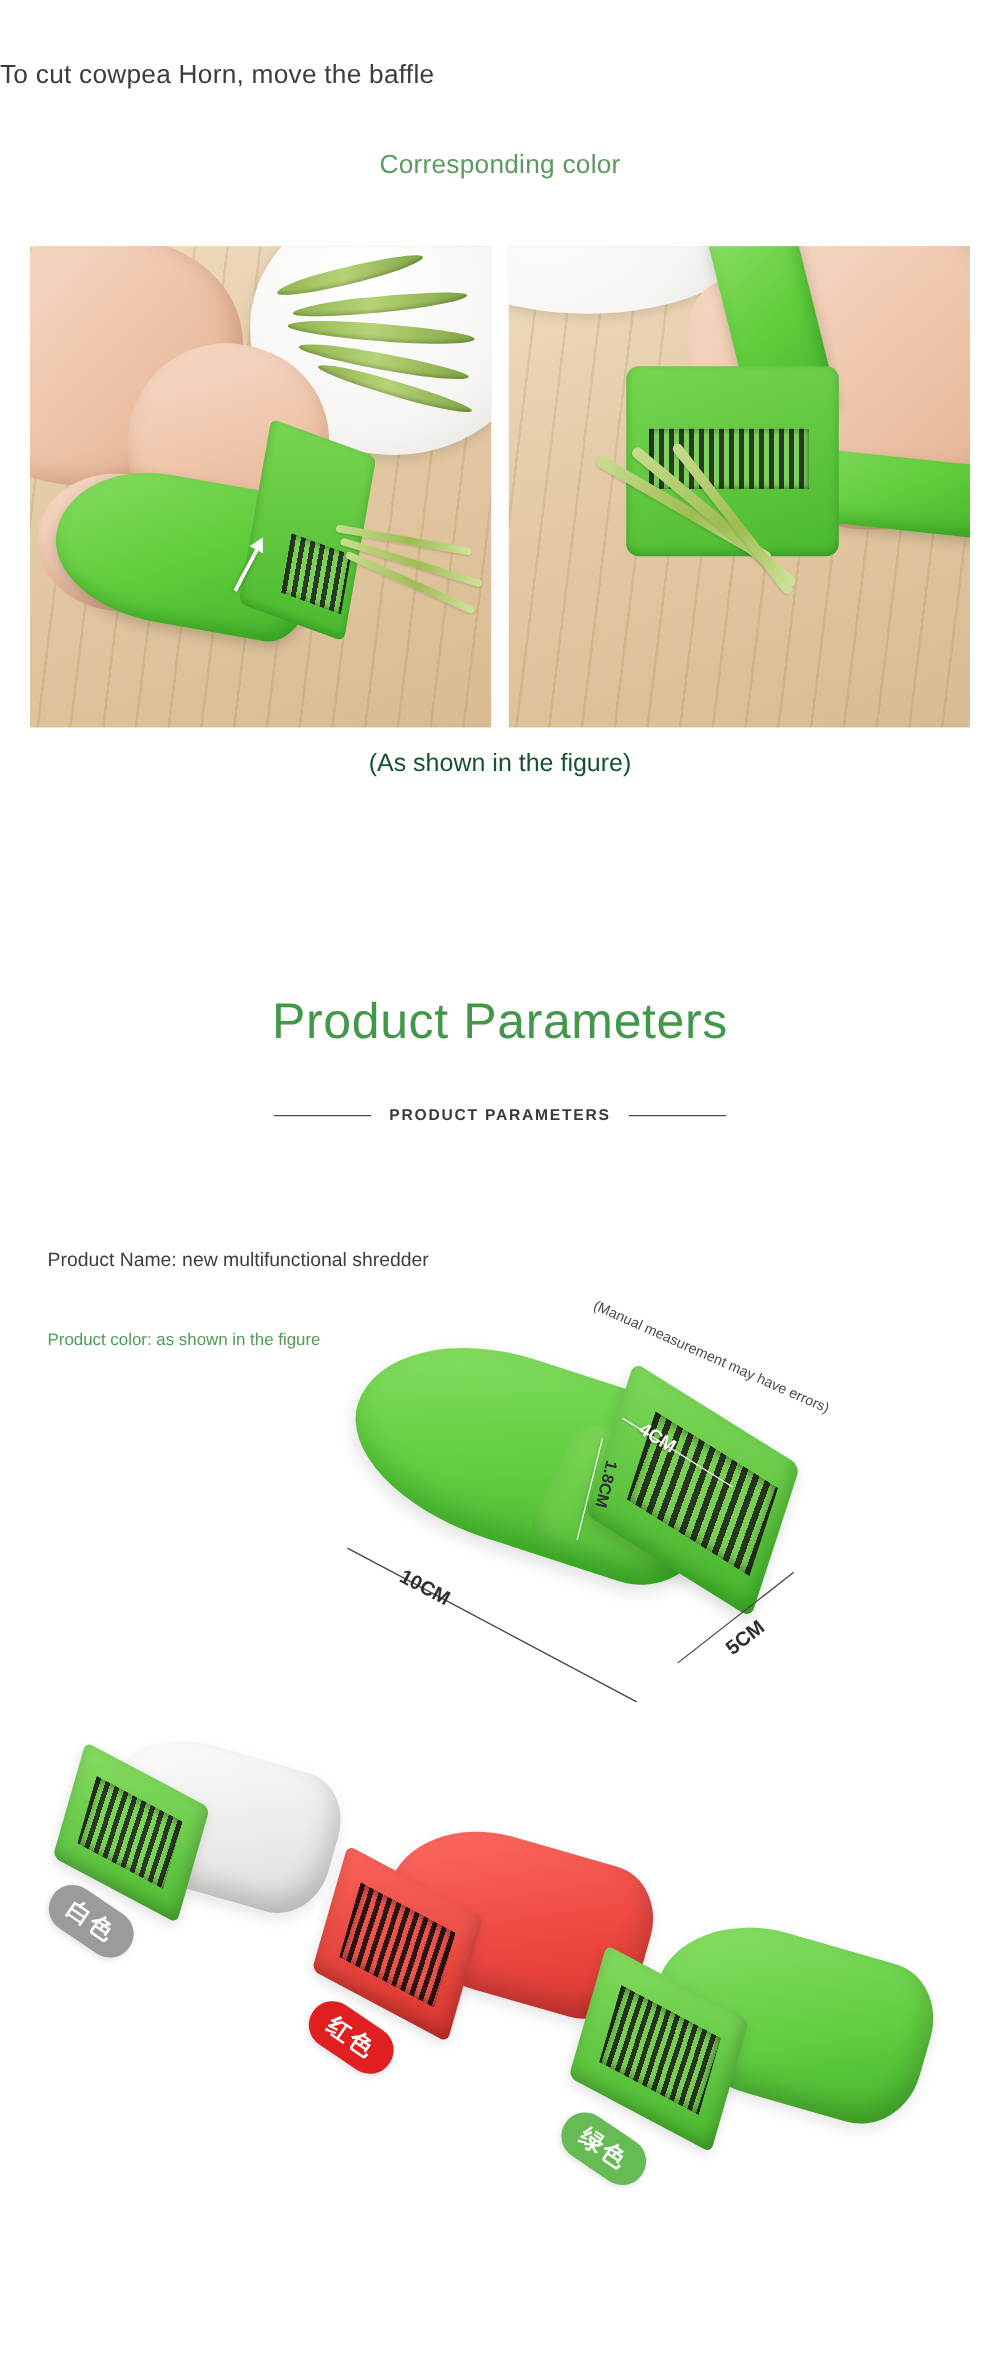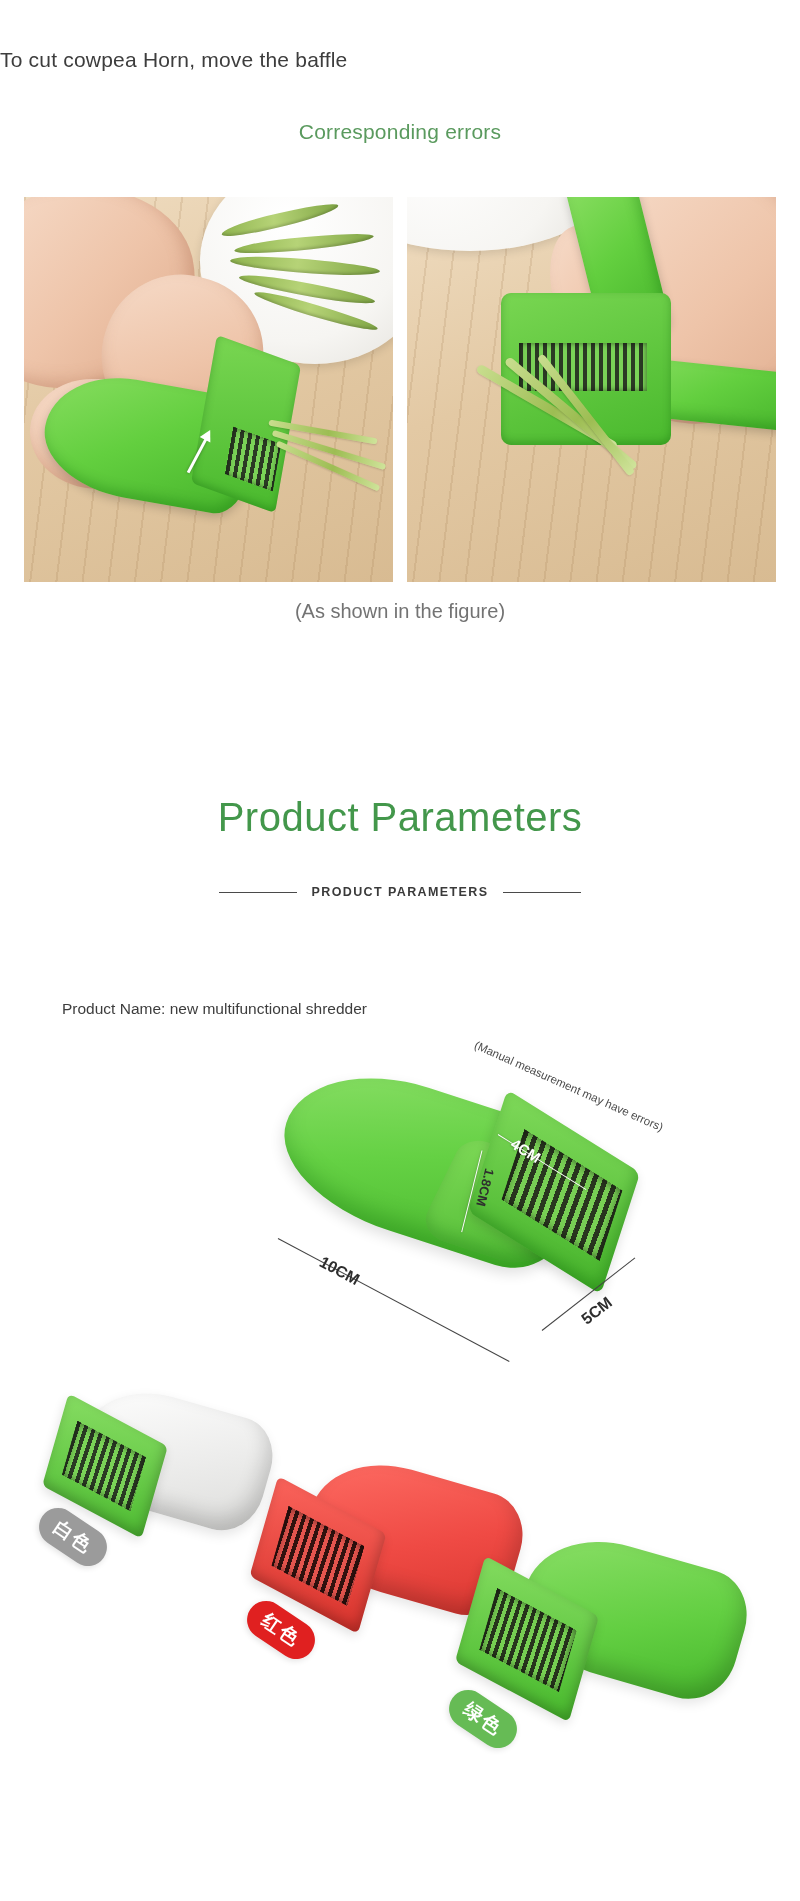--- a/index.html
+++ b/index.html
@@ -111,21 +111,21 @@
     border-bottom: 11px solid #ffffff;
   }
 
   
   .figure-caption {
     position: absolute;
     left: 0; top: 600px;
     width: 800px;
     text-align: center;
     font-size: 20px;
-    color: #737373;
+    color: #14532d;
   }
 
   
   .section-title {
     position: absolute;
     left: 0; top: 795px;
     width: 800px;
     text-align: center;
     font-size: 40px;
     color: #43974b;
@@ -146,21 +146,21 @@
   }
   .section-sub .sub-text {
     font-size: 12.5px;
     letter-spacing: 1.4px;
     color: #3a3a3a;
     font-weight: bold;
     white-space: nowrap;
   }
 
   
-  .specs { position: absolute; left: 38px; top: 1000px; width: 430px; margin-left: 24px; }
+  .specs { position: absolute; left: 38px; top: 1000px; width: 430px; }
   .spec-line { font-size: 15.5px; color: #3d3d3d; margin-bottom: 46px; }
   .spec-line.green { color: #4e9c56; font-size: 13.5px; margin-bottom: 40px; }
   .spec-line.big-green { color: #46a152; font-size: 21px; margin-bottom: 0; }
 
   
   .hero { position: absolute; left: 270px; top: 1030px; width: 530px; height: 420px; }
   .hero-note {
     position: absolute;
     left: 208px; top: 8px;
     width: 230px;
@@ -250,21 +250,21 @@
     letter-spacing: 2px;
     white-space: nowrap;
     font-family: "DejaVu Sans", sans-serif;
     box-shadow: 0 2px 6px rgba(0,0,0,.12);
   }
 </style>
 </head>
 <body>
 
 <div class="headline">To cut cowpea Horn, move the baffle</div>
-<div class="subheadline">Corresponding errors</div>
+<div class="subheadline">Corresponding color</div>
 
 <div class="photo-row">
 
   <div class="photo">
     <div class="board"></div>
     <div class="plate" style="left:176px;top:-38px;width:230px;height:205px;"></div>
     <div class="bean" style="left:196px;top:16px;width:120px;height:14px;transform:rotate(-14deg);"></div>
     <div class="bean" style="left:210px;top:40px;width:140px;height:13px;transform:rotate(-6deg);"></div>
     <div class="bean" style="left:206px;top:62px;width:150px;height:14px;transform:rotate(4deg);"></div>
     <div class="bean" style="left:214px;top:86px;width:138px;height:13px;transform:rotate(10deg);"></div>
@@ -306,20 +306,21 @@
 
 <div class="section-title">Product Parameters</div>
 <div class="section-sub">
   <span class="rule"></span>
   <span class="sub-text">PRODUCT PARAMETERS</span>
   <span class="rule"></span>
 </div>
 
 <div class="specs">
   <div class="spec-line">Product Name: new multifunctional shredder</div>
+  <div class="spec-line green">Product color: as shown in the figure</div>
 </div>
 
 <div class="hero">
   <div class="hero-note">(Manual measurement may have errors)</div>
 
   <div class="hero-handle"></div>
   <div class="hero-waist"></div>
   <div class="hero-head"></div>
   <div class="hero-blades"></div>
 

